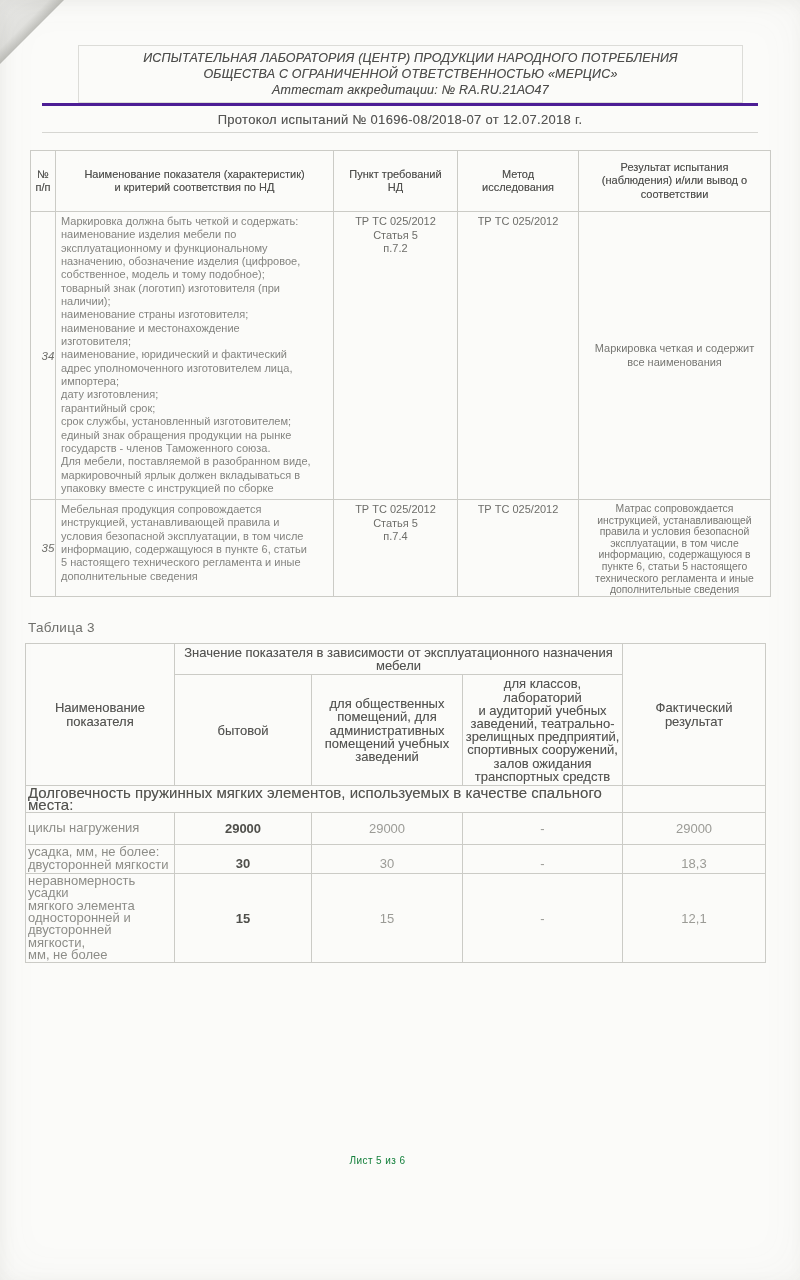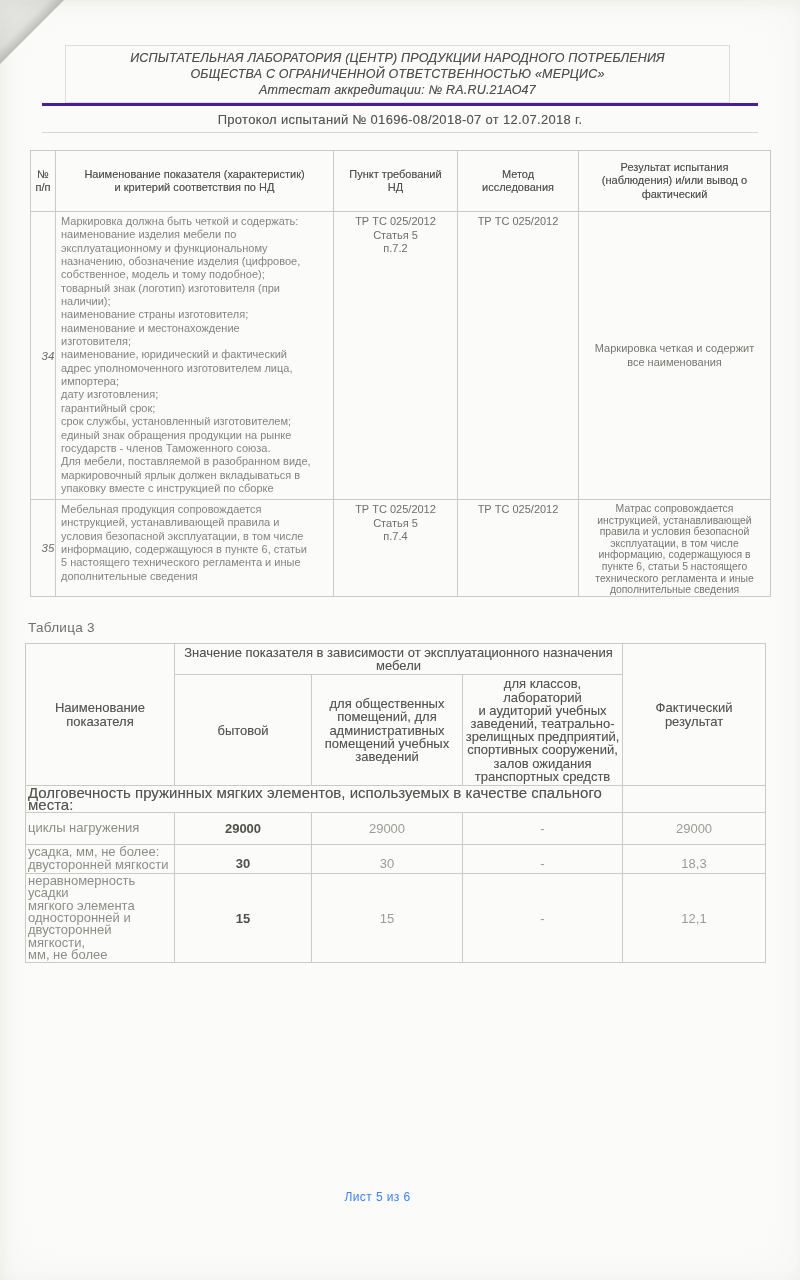--- a/index.html
+++ b/index.html
@@ -20,21 +20,21 @@
   
   .corner-fold {
     position:absolute; top:0; left:0; width:64px; height:64px;
     background:linear-gradient(135deg, #ececea 0%, #e2e2df 38%, #b9b9b4 52%, #8f8f89 60%, #c6c6c1 70%, rgba(251,251,249,0) 80%);
     clip-path:polygon(0 0, 64px 0, 0 64px);
   }
   .pre { white-space:pre-line; }
 
   
   .header-box {
-    position:absolute; left:65px; top:45px; width:665px; height:58px;
+    position:absolute; left:78px; top:45px; width:665px; height:58px;
     border:1px solid #dcdcd8;
     display:flex; flex-direction:column; align-items:center; justify-content:center;
     text-align:center; font-style:italic; color:#4e4e4c;
     font-size:12.5px; line-height:16px; letter-spacing:0.2px;
     text-shadow:0 0 0.5px rgba(90,90,88,0.55);
   }
   .protocol-box {
     position:absolute; left:42px; top:103px; width:716px; height:30px;
     border-top:3px solid #4c1d95; border-bottom:1px solid #d6d6d2;
     display:flex; align-items:center; justify-content:center;
@@ -96,22 +96,22 @@
     color:#8d8d88; line-height:12.3px;
   }
   .table3 .v { text-align:center; color:#9b9b96; }
   .table3 .v-strong { text-align:center; color:#4f4f4b; font-weight:bold; }
   .table3 .r-cycles td { height:32px; vertical-align:middle; }
   .table3 .r-shrink td { height:29px; vertical-align:bottom; padding-bottom:2px; }
   .table3 .r-shrink td.rname { vertical-align:middle; }
   .table3 .r-uneven td { height:62px; vertical-align:middle; }
 
   .footer {
-    position:absolute; left:0; top:1190px; width:755px;
-    text-align:center; font-size:12px; color:#3b82f6; letter-spacing:0.4px;
+    position:absolute; left:0; top:1155px; width:755px;
+    text-align:center; font-size:10px; color:#15803d; letter-spacing:0.4px;
   }
 </style>
 </head>
 <body>
 
 <div class="page">
 
   <div class="corner-fold"></div>
 
   <div class="header-box">
@@ -137,21 +137,21 @@
         <td class="hdr pre">№
 п/п</td>
         <td class="hdr pre">Наименование показателя (характеристик)
 и критерий соответствия по НД</td>
         <td class="hdr pre">Пункт требований
 НД</td>
         <td class="hdr pre">Метод
 исследования</td>
         <td class="hdr pre">Результат испытания
 (наблюдения) и/или вывод о
-фактический</td>
+соответствии</td>
       </tr>
       <tr class="row-34">
         <td class="num">34</td>
         <td class="name pre">Маркировка должна быть четкой и содержать:
 наименование изделия мебели по
 эксплуатационному и функциональному
 назначению, обозначение изделия (цифровое,
 собственное, модель и тому подобное);
 товарный знак (логотип) изготовителя (при
 наличии);

